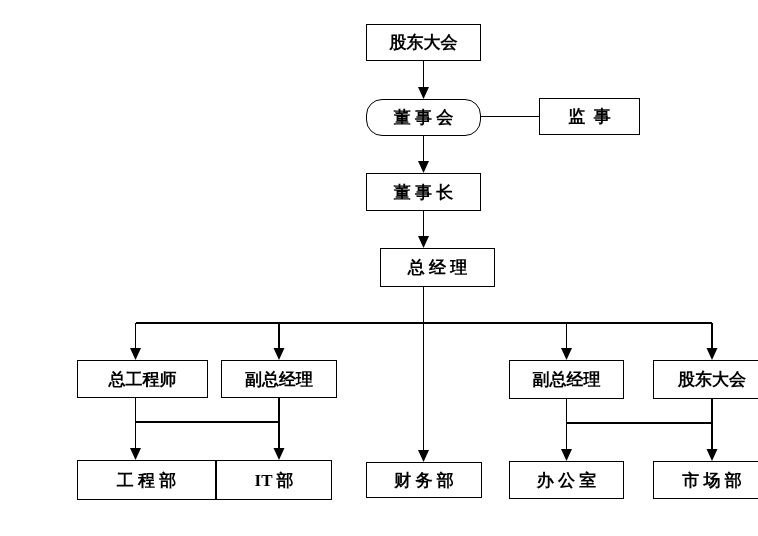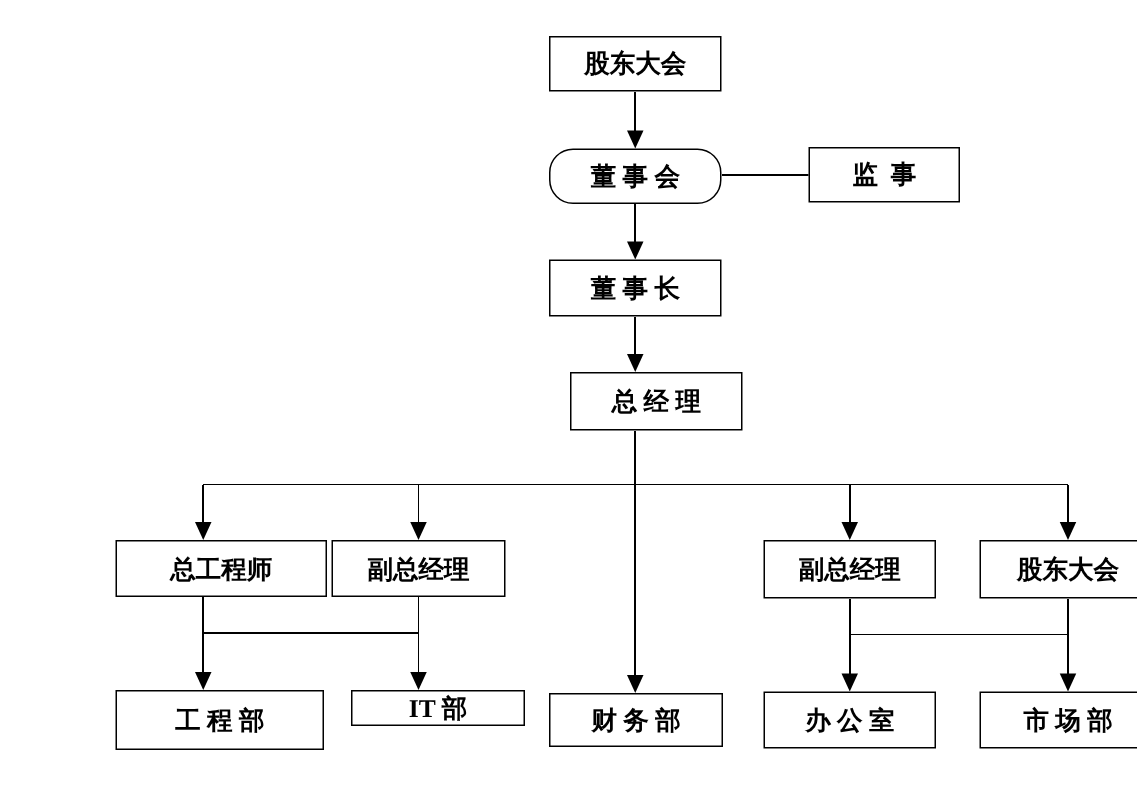--- a/index.html
+++ b/index.html
@@ -32,26 +32,26 @@
     white-space: pre;
     z-index: 2;
     line-height: 1;
   }
   
   .n-shareholders   { left: 322px; top:  24px; width: 115px; height: 37px; }
   .n-board          { left: 322px; top:  99px; width: 115px; height: 37px; border-radius: 16px; }
   .n-supervisor     { left: 495px; top:  98px; width: 101px; height: 37px; }
   .n-chairman       { left: 322px; top: 173px; width: 115px; height: 38px; }
   .n-gm             { left: 336px; top: 248px; width: 115px; height: 39px; }
-  .n-chief-engineer { left:  33px; top: 360px; width: 141px; height: 38px; }
+  .n-chief-engineer { left:  33px; top: 360px; width: 131px; height: 38px; }
   .n-deputy-gm-l    { left: 177px; top: 360px; width: 116px; height: 38px; }
   .n-deputy-gm-r    { left: 465px; top: 360px; width: 115px; height: 39px; }
   .n-gm-assistant   { left: 609px; top: 360px; width: 118px; height: 39px; }
   .n-engineering    { left:  33px; top: 460px; width: 139px; height: 40px; }
-  .n-it             { left: 190px; top: 460px; width: 116px; height: 24px; }
+  .n-it             { left: 172px; top: 460px; width: 116px; height: 40px; }
   .n-finance        { left: 322px; top: 462px; width: 116px; height: 36px; }
   .n-office         { left: 465px; top: 461px; width: 115px; height: 38px; }
   .n-marketing      { left: 609px; top: 461px; width: 118px; height: 38px; }
 </style>
 </head>
 <body>
 
 <div id="stage">
 
   <svg id="connectors" viewBox="0 0 758 536" xmlns="http://www.w3.org/2000/svg">

